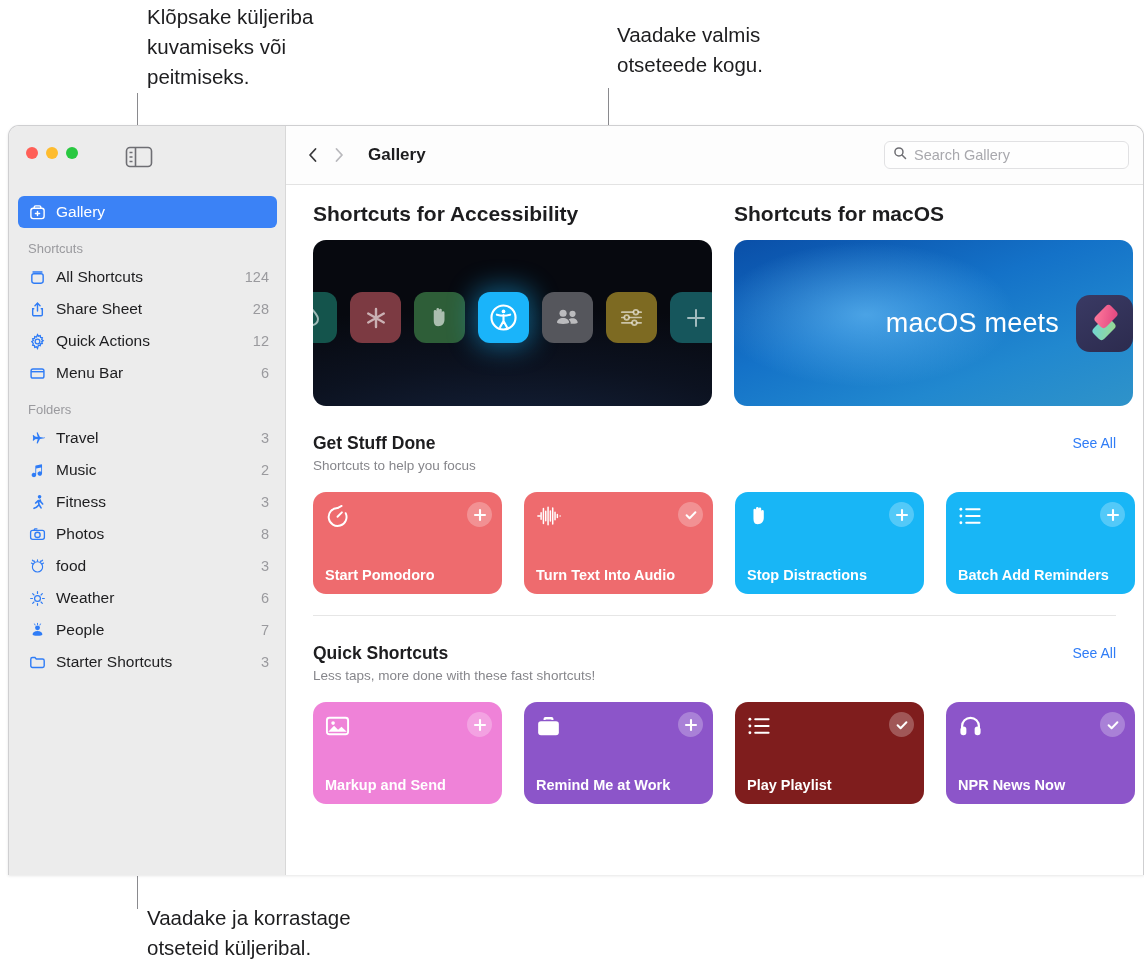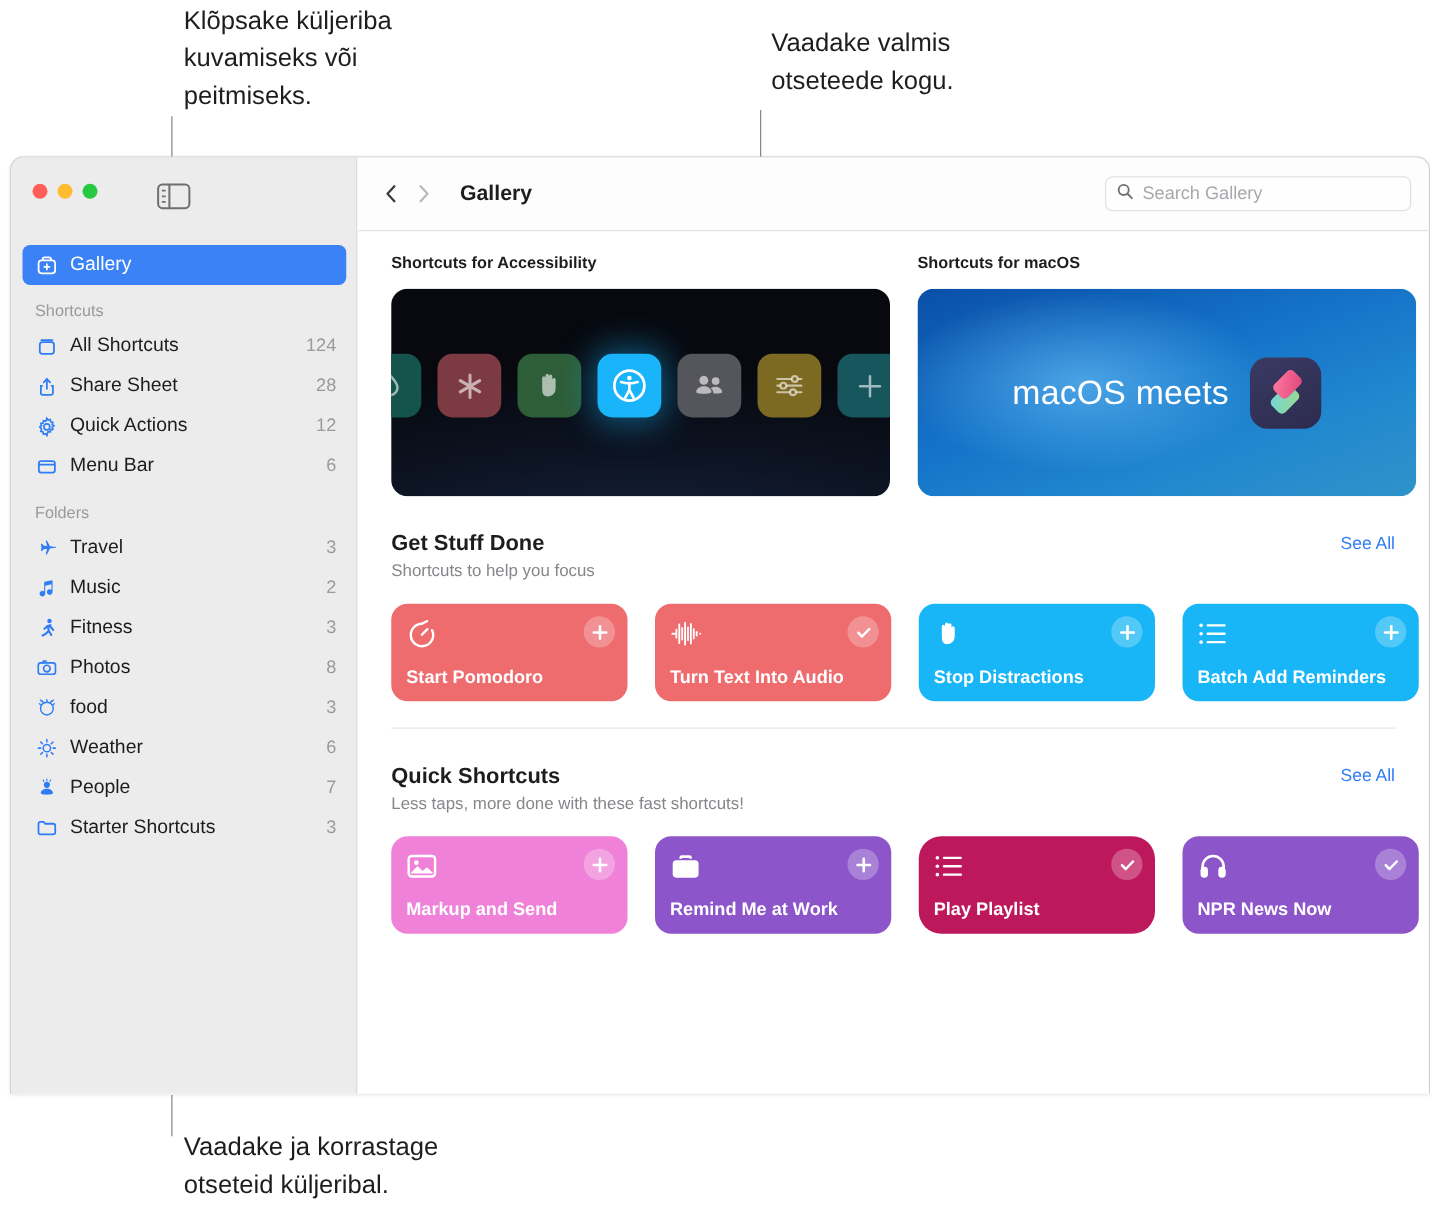--- a/index.html
+++ b/index.html
@@ -129,21 +129,21 @@
   }
   #search-input::placeholder { color: #a8a8ad; }
 
   #scroll { position: absolute; left: 0; top: 59px; right: 0; bottom: 0; overflow: hidden; }
   #content { padding: 0 0 0 27px; }
 
   
   .banner-row { display: flex; gap: 22px; padding-top: 17px; }
   .banner-col { flex: 0 0 399px; }
   .banner-title {
-    font-size: 13px; font-weight: bold; color: #1d1d1f;
+    font-size: 21px; font-weight: bold; color: #1d1d1f;
     margin-bottom: 14px; white-space: nowrap;
   }
   .banner-card {
     height: 166px; border-radius: 13px; overflow: hidden;
     position: relative;
   }
   
   .acc-bg {
     background:
       radial-gradient(ellipse 120% 80% at 50% 120%, #15233d 0%, #0c1220 55%, #07090f 100%),
@@ -160,21 +160,21 @@
   }
   .acc-ic.hl {
     background: #1ab4fa; color: #fff;
     box-shadow: 0 0 26px 5px rgba(26,180,250,.45);
   }
   
   .mac-bg {
     background:
       radial-gradient(ellipse 60% 70% at 33% 45%, rgba(120,205,255,.55) 0%, rgba(60,150,230,0) 62%),
       linear-gradient(160deg, #0a4fa8 0%, #1472c8 42%, #2188cf 72%, #2f93c9 100%);
-    display: flex; align-items: center; justify-content: center; gap: 17px;
+    display: flex; align-items: center; justify-content: flex-end; gap: 17px;
   }
   .mac-text { color: #fff; font-size: 27px; letter-spacing: .2px; }
   .shortcut-glyph {
     width: 57px; height: 57px; border-radius: 14px;
     background: linear-gradient(150deg,#3a3a64 0%, #2c2b4e 100%);
     display: flex; align-items: center; justify-content: center;
     flex: 0 0 57px;
   }
 
   
@@ -190,21 +190,21 @@
     padding-top: 2px;
   }
   .divider {
     height: 1px; background: #e6e6e6;
     margin: 21px 27px 0 0;
   }
 
   .card-row { display: flex; gap: 22px; margin-top: 19px; }
   .card {
     flex: 0 0 189px;
-    height: 78px;
+    height: 102px;
     border-radius: 13px;
     position: relative;
     padding: 11px 12px 10px 12px;
     display: flex; flex-direction: column;
   }
   .card-ico { color: #fff; height: 26px; display: flex; align-items: center; }
   .card-badge {
     position: absolute; right: 10px; top: 10px;
     width: 25px; height: 25px; border-radius: 50%;
     background: rgba(255,255,255,.26);
@@ -626,21 +626,21 @@
                   </svg>
                 </div>
                 <div class="card-badge">
                   <svg width="14" height="14" viewBox="0 0 14 14" fill="none" stroke="currentColor" stroke-width="2.1" stroke-linecap="round">
                       <path d="M7 2v10M2 7h10"></path>
                     </svg>
                 </div>
                 <div class="card-label">Remind Me at Work</div>
               </div>
 
-              <div class="card" style="background:#be185d;border-radius:18px;">
+              <div class="card" style="background:#7f1d1d;">
                 <div class="card-ico">
                   <svg width="25" height="22" viewBox="0 0 26 22" fill="none" stroke="currentColor" stroke-width="2" stroke-linecap="round">
                     <path d="M8.5 4h14M8.5 11h14M8.5 18h14"></path>
                     <circle cx="3" cy="4" r="1.5" fill="currentColor" stroke="none"></circle>
                     <circle cx="3" cy="11" r="1.5" fill="currentColor" stroke="none"></circle>
                     <circle cx="3" cy="18" r="1.5" fill="currentColor" stroke="none"></circle>
                   </svg>
                 </div>
                 <div class="card-badge">
                   <svg width="14" height="14" viewBox="0 0 14 14" fill="none" stroke="currentColor" stroke-width="2" stroke-linecap="round" stroke-linejoin="round">

